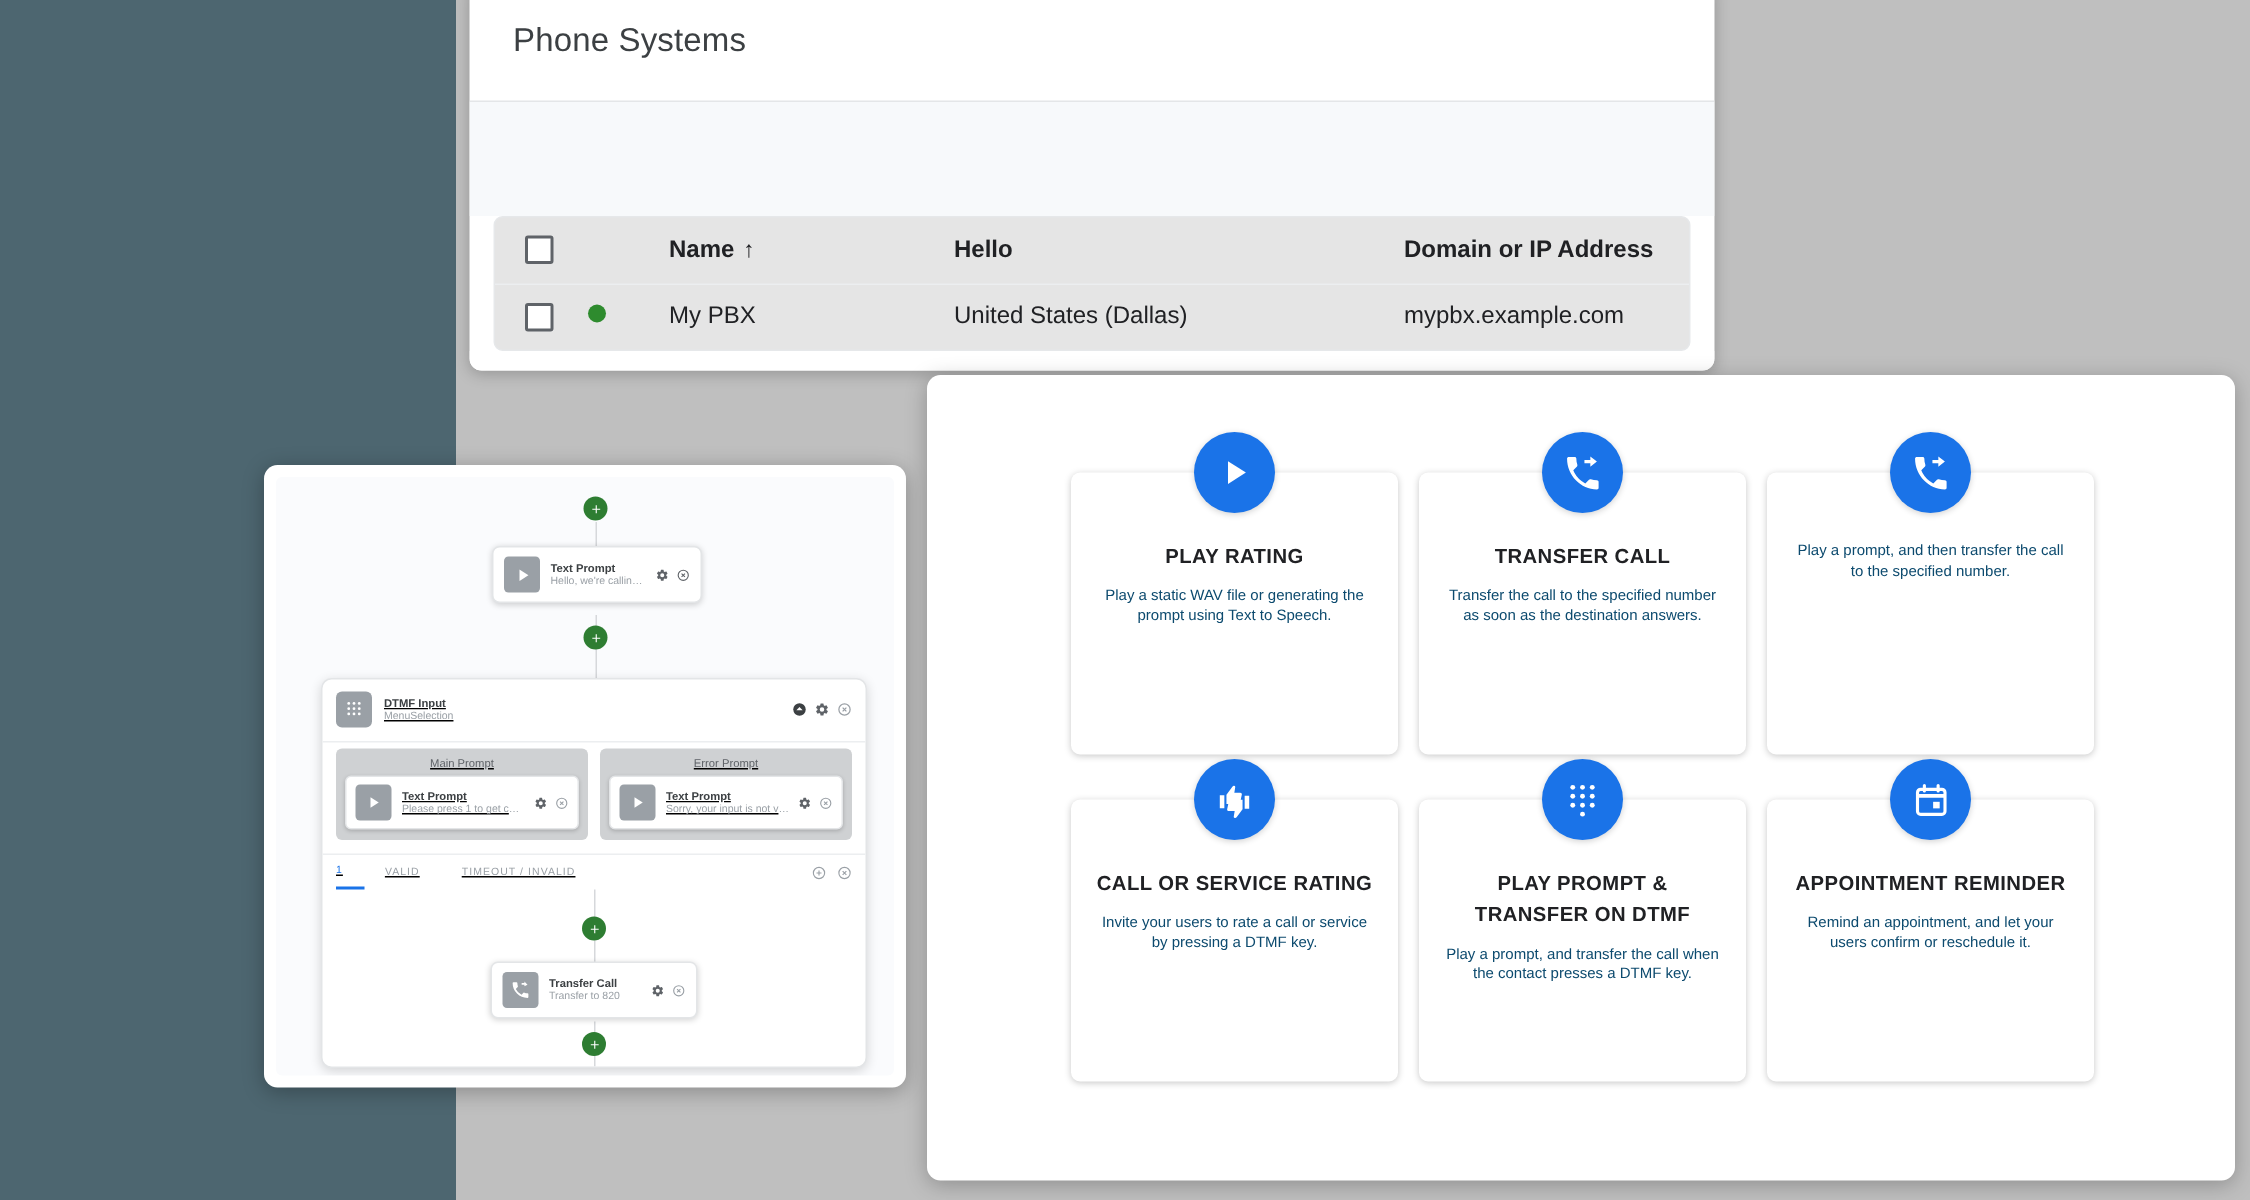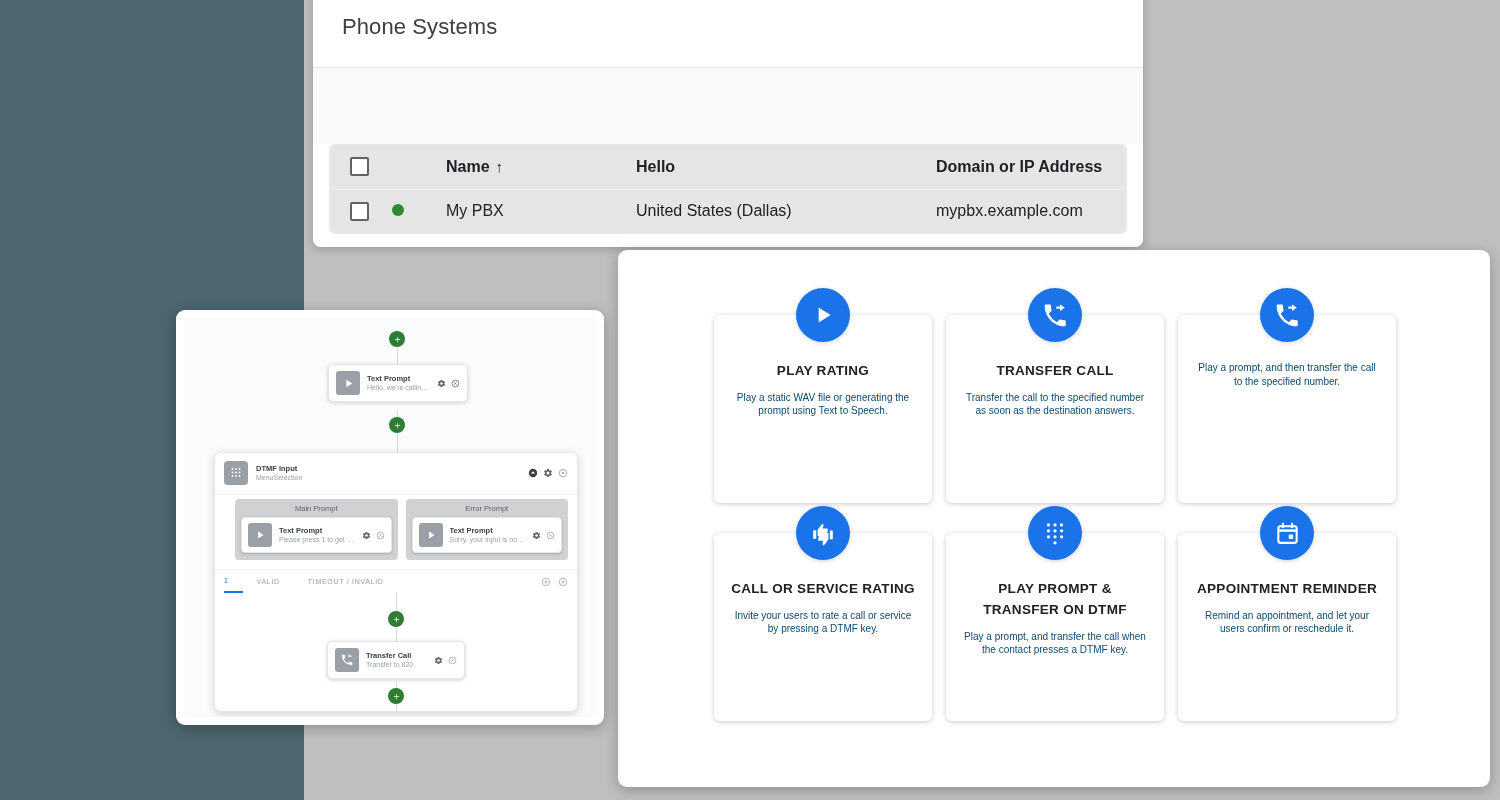--- a/index.html
+++ b/index.html
@@ -112,29 +112,29 @@
     white-space: nowrap; overflow: hidden; text-overflow: ellipsis;
   }
   .node-acts { display: flex; align-items: center; gap: 5px; margin-left: 6px; }
   .act { color: #5f6368; display: flex; cursor: pointer; }
   .act svg { display: block; }
 
   
   .dtmf-node {
     position: absolute; left: 30px; top: 134px; width: 364px;
     background: #fff; border: 1px solid #e3e5e7; border-radius: 7px;
-    box-shadow: 0 2px 8px rgba(0,0,0,.16); z-index: 4; overflow: hidden;
+    box-shadow: 0 2px 8px rgba(0,0,0,.16); z-index: 4; overflow: hidden; text-decoration: underline;
   }
   .dtmf-head { display: flex; align-items: center; padding: 8px 9px 9px 9px; }
   .dtmf-ico {
     width: 24px; height: 24px; border-radius: 4px; background: #9aa0a6;
     display: flex; align-items: center; justify-content: center; margin-right: 8px;
   }
   .dtmf-prompts {
-    display: flex; gap: 8px; padding: 4px 9px 9px 20px;
+    display: flex; gap: 8px; padding: 4px 9px 9px 9px;
     border-top: 1px solid #eceef0;
   }
   .prompt-box {
     flex: 1 1 0; background: #cfd1d3; border-radius: 4px; padding: 5px 6px 7px 6px;
     min-width: 0;
   }
   .prompt-label {
     text-align: center; font-size: 7.5px; color: #5f6368; padding-bottom: 4px;
   }
   .inner-node {

